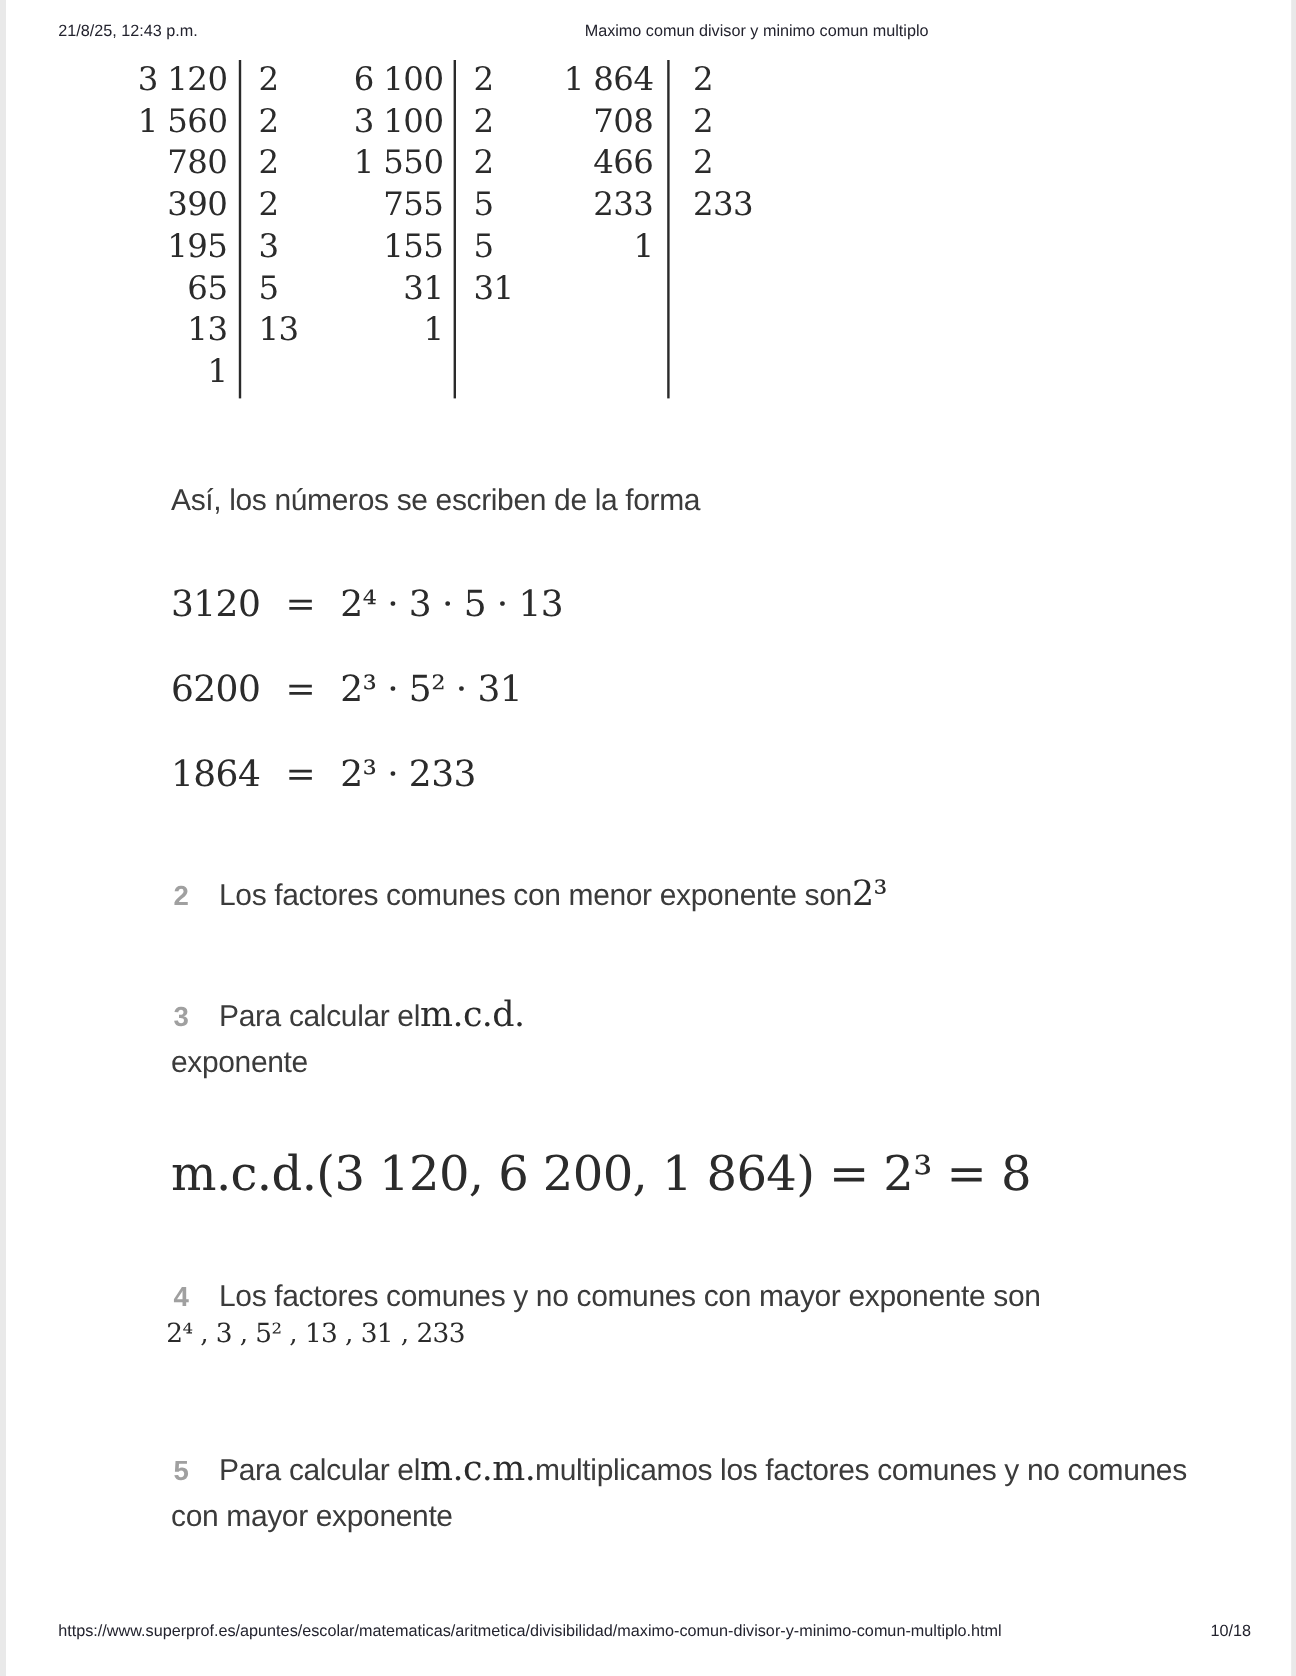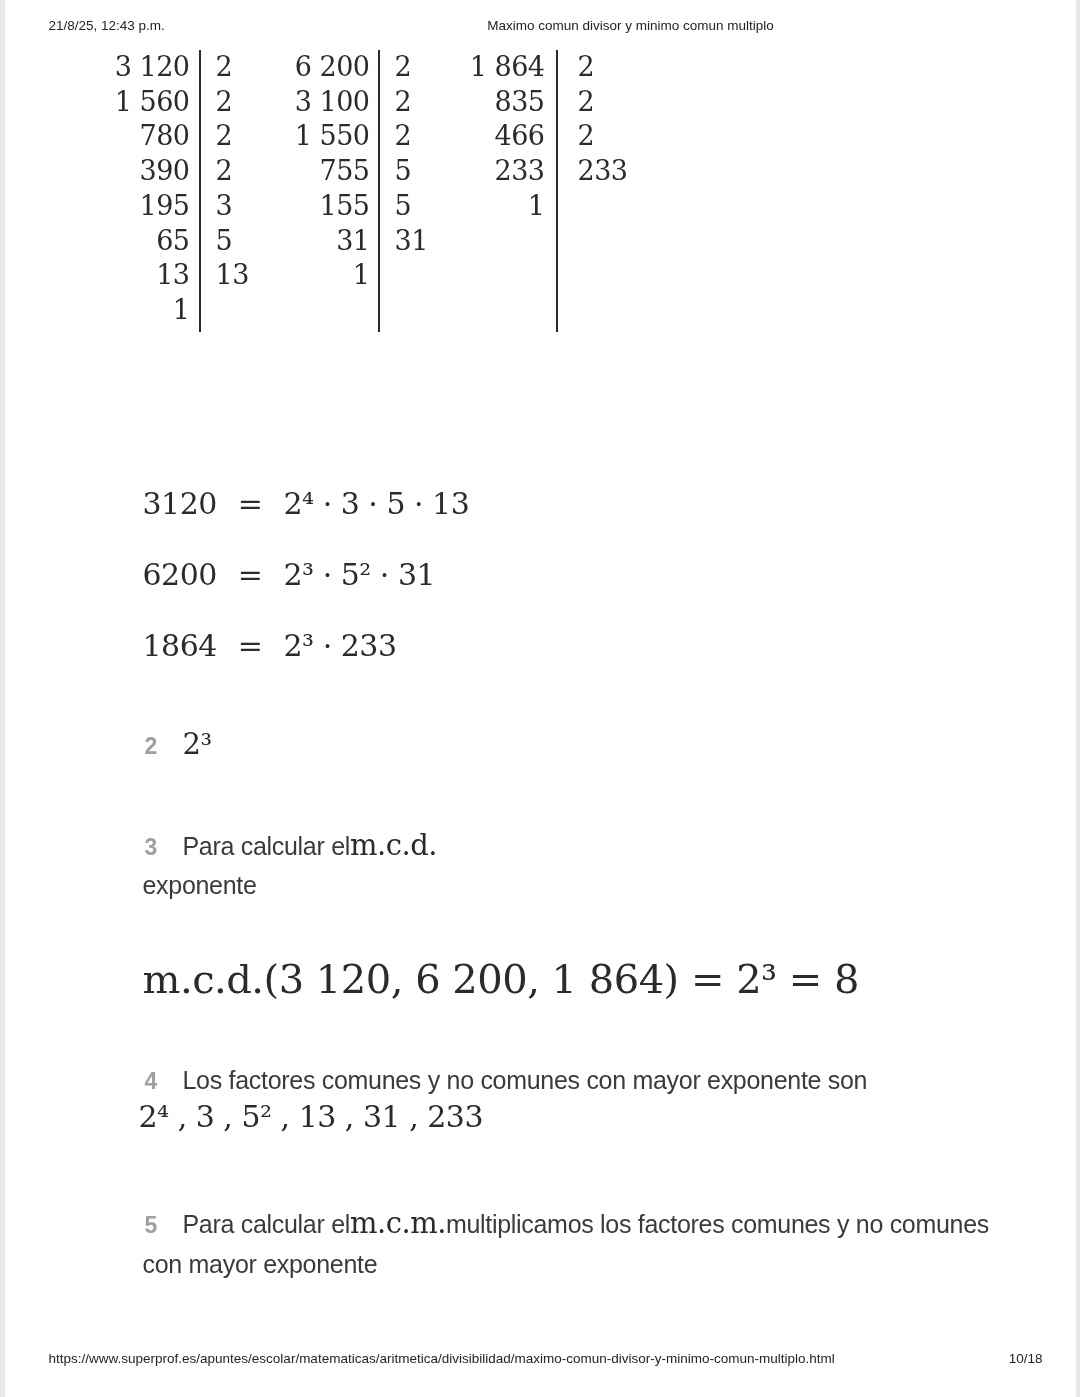--- a/index.html
+++ b/index.html
@@ -57,21 +57,21 @@
   .equation{
     position:absolute;left:138px;
     display:flex;align-items:flex-end;
     font-size:30px;white-space:nowrap;
   }
   .equation .rel{margin:0 21px;}
   .eq-0{top:486px;}
   .eq-1{top:557px;}
   .eq-2{top:628px;}
   .mcd-eq{position:absolute;left:138px;top:956px;font-size:40px;white-space:nowrap;}
-  .math-line{position:absolute;left:134px;top:1099px;font-size:30px;white-space:nowrap;}
+  .math-line{position:absolute;left:134px;top:1099px;font-size:22px;white-space:nowrap;}
 
   
   .step{
     position:absolute;left:140px;
     display:flex;align-items:baseline;
     white-space:nowrap;
   }
   .step .step-num{
     width:38px;flex:0 0 auto;
     font-size:23px;font-weight:bold;color:#a0a0a0;
@@ -110,74 +110,76 @@
         <div class="trow">2</div>
         <div class="trow">2</div>
         <div class="trow">2</div>
         <div class="trow">3</div>
         <div class="trow">5</div>
         <div class="trow">13</div>
       </div>
   </div>
   <div class="ftable ftable-2">
     <div class="numcol">
-        <div class="trow">6 200</div>
+        <div class="trow">6 100</div>
         <div class="trow">3 100</div>
         <div class="trow">1 550</div>
         <div class="trow">755</div>
         <div class="trow">155</div>
         <div class="trow">31</div>
         <div class="trow">1</div>
       </div>
     <div class="bar"></div>
     <div class="faccol">
         <div class="trow">2</div>
         <div class="trow">2</div>
         <div class="trow">2</div>
         <div class="trow">5</div>
         <div class="trow">5</div>
         <div class="trow">31</div>
       </div>
   </div>
   <div class="ftable ftable-3">
     <div class="numcol">
         <div class="trow">1 864</div>
-        <div class="trow">835</div>
+        <div class="trow">708</div>
         <div class="trow">466</div>
         <div class="trow">233</div>
         <div class="trow">1</div>
       </div>
     <div class="bar"></div>
     <div class="faccol">
         <div class="trow">2</div>
         <div class="trow">2</div>
         <div class="trow">2</div>
         <div class="trow">233</div>
       </div>
   </div>
 
+  <div class="sans-text intro">Así, los números se escriben de la forma</div>
 
   <div class="equation math eq-0">
     <span class="lhs">3120</span>
     <span class="rel">=</span>
     <span class="rhs">2⁴ · 3 · 5 · 13</span>
   </div>
   <div class="equation math eq-1">
     <span class="lhs">6200</span>
     <span class="rel">=</span>
     <span class="rhs">2³ · 5² · 31</span>
   </div>
   <div class="equation math eq-2">
     <span class="lhs">1864</span>
     <span class="rel">=</span>
     <span class="rhs">2³ · 233</span>
   </div>
 
   <div class="step step-2">
     <span class="step-num">2</span>
+    <span class="step-text">Los factores comunes con menor exponente son</span>
     <span class="inline-math math">2³</span>
   </div>
 
   <div class="step step-3">
     <span class="step-num">3</span>
     <span class="step-text">Para calcular el </span>
     <span class="inline-math math">m.c.d.</span>
   </div>
   <div class="sans-text step-3-line2">exponente</div>
 

